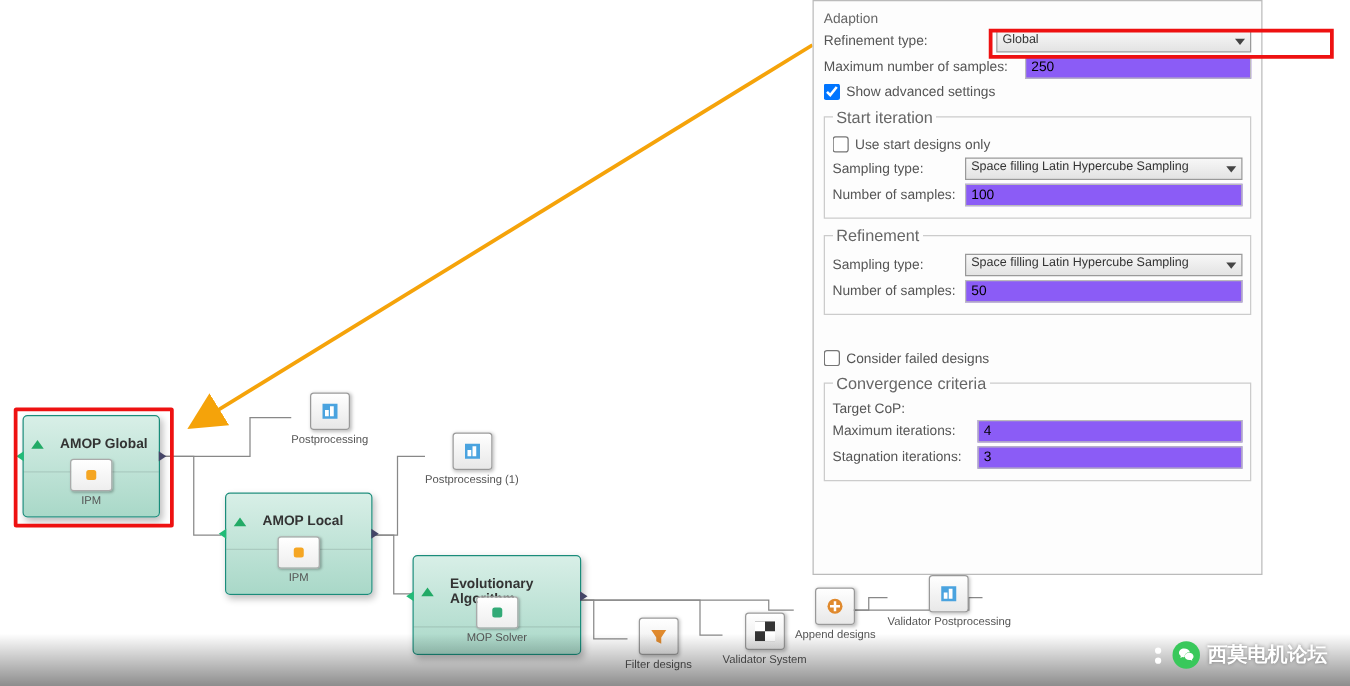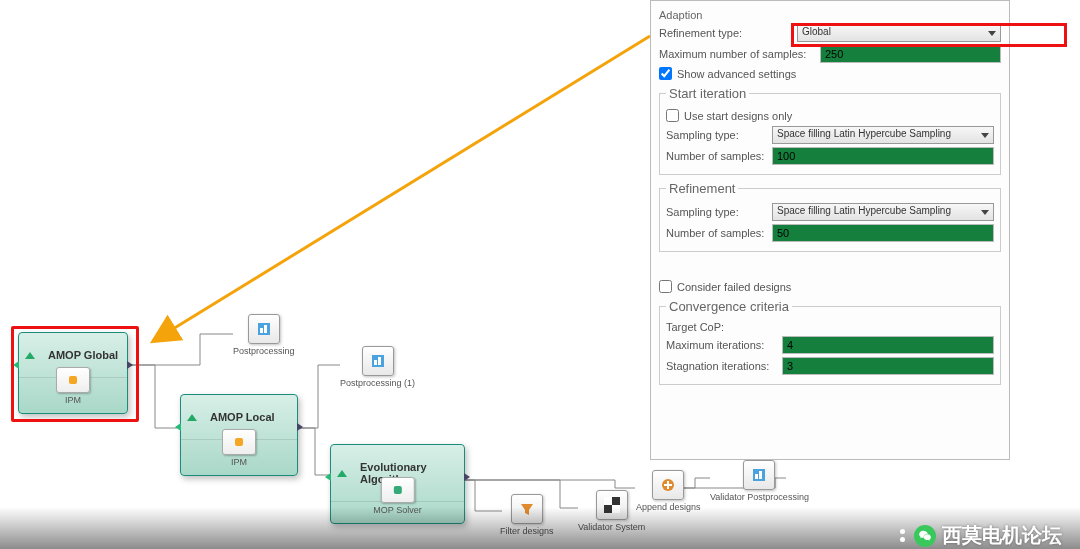--- a/index.html
+++ b/index.html
@@ -85,42 +85,42 @@
   .panel {
     position:absolute;
     left:650px; top:0px;
     width:360px; height:460px;
     border:1px solid #bbb;
     background:#fdfdfd;
     padding:8px 8px 6px 8px;
   }
   .form-row { display:flex; align-items:center; margin:3px 0; gap:6px; }
   .form-row label { width:132px; color:#555; }
-  .fld { flex:1; border:1px solid #bbb; background:#15803d; height:18px; padding:1px 4px; font-size:11px; }
+  .fld { flex:1; border:1px solid #bbb; background:#8b5cf6; height:18px; padding:1px 4px; font-size:11px; }
   .sel { flex:1; border:1px solid #999; background:linear-gradient(180deg,#f7f7f7,#e3e3e3); height:18px; position:relative; padding:1px 4px; font-size:10px; }
   .sel .tri { position:absolute; right:4px; top:6px; width:0;height:0;border-left:4px solid transparent;border-right:4px solid transparent;border-top:5px solid #444; }
   fieldset { border:1px solid #ccc; margin:6px 0; padding:4px 6px 6px 6px; }
   legend { color:#666; padding:0 3px; font-size:13px; }
   .chk { display:flex; align-items:center; gap:5px; color:#555; margin:4px 0; }
   .chk input { margin:0; }
   .section-label { color:#666; margin-bottom:2px; }
 
   .redbox-panel {
     position:absolute;
     border:3px solid #e11;
   }
 
   
   .watermark {
     position:absolute;
-    right:18px; bottom:0;
+    right:18px; bottom:14px;
     display:flex;align-items:center;gap:6px;
     color:#fff;
     font-weight:bold;
-    font-size:20px;
+    font-size:16px;
     text-shadow:0 0 3px rgba(0,0,0,.4);
   }
   .wm-bg {
     position:absolute;
     left:0;right:0;bottom:0;height:42px;
     background:linear-gradient(0deg,rgba(0,0,0,.45),rgba(0,0,0,0));
   }
   .wm-ico {
     width:22px;height:22px;border-radius:50%;
     background:#39c85b;display:flex;align-items:center;justify-content:center;

